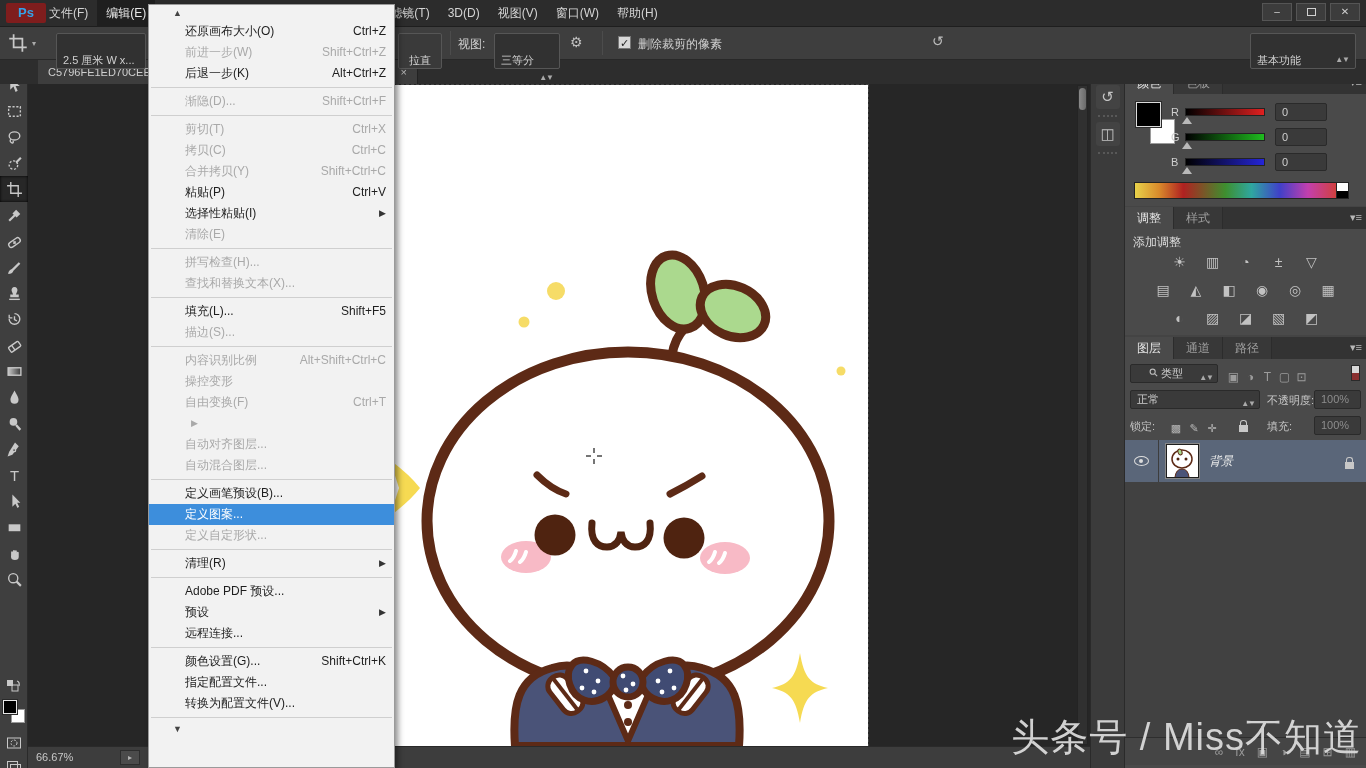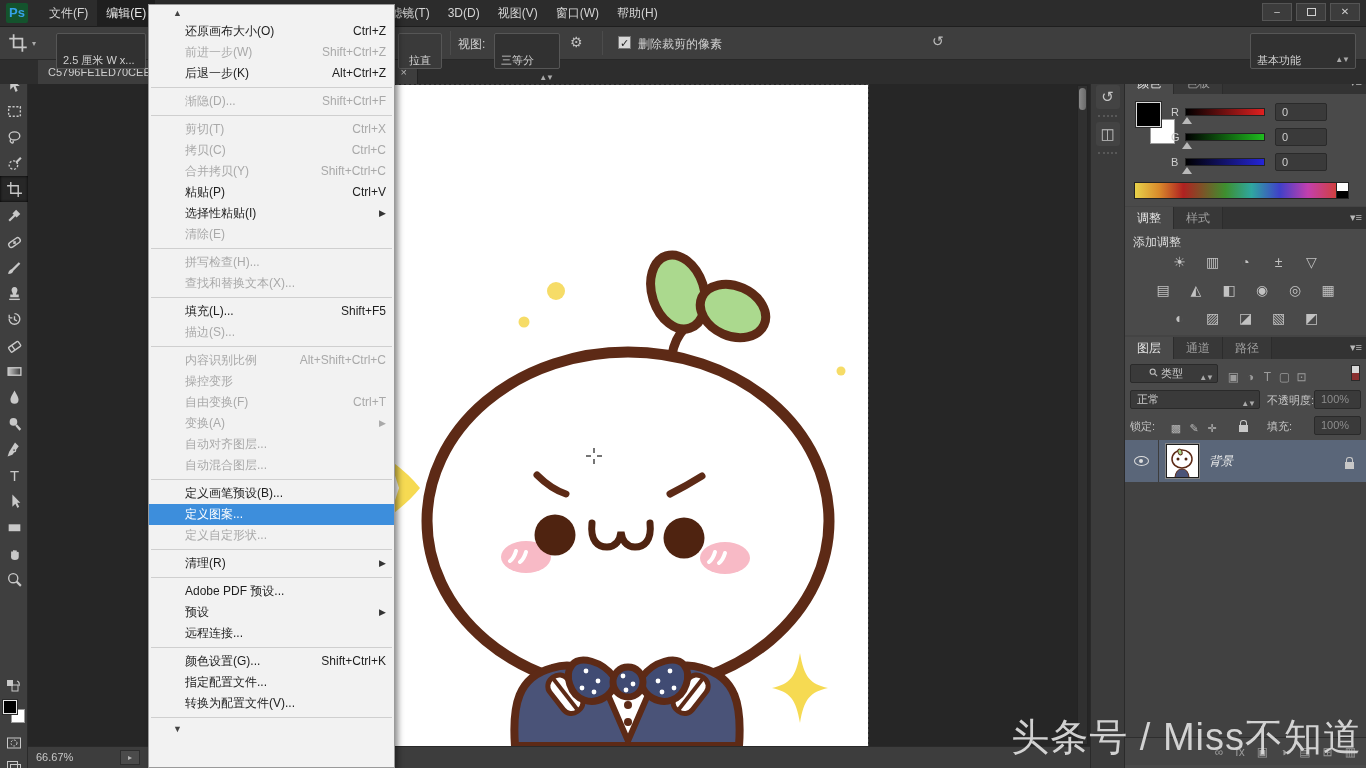--- a/index.html
+++ b/index.html
@@ -2,21 +2,21 @@
 <html><head>
 <meta charset="utf-8">
 <style>
   * { margin:0; padding:0; box-sizing:border-box; }
   html,body { width:1366px; height:768px; overflow:hidden; background:#262626;
     font-family:"Liberation Sans", sans-serif; -webkit-font-smoothing:antialiased; }
   .abs { position:absolute; }
   
   #menubar { position:absolute; left:0; top:0; width:1366px; height:27px;
     background:#2c2c2c; border-bottom:1px solid #1e1e1e; z-index:10; }
-  #ps-logo { position:absolute; left:6px; top:3px; width:22px; height:20px; background:#14532d;
+  #ps-logo { position:absolute; left:6px; top:3px; width:40px; height:20px; background:#7f1d1d;
     color:#35a2e8; font-weight:bold; font-size:13px; text-align:center; line-height:20px; border-radius:2px; }
   #menubar-items { position:absolute; left:40px; top:0; height:27px; display:flex; }
   .mb-item { height:27px; line-height:27px; padding:0 9px; color:#d4d4d4; font-size:12px; white-space:nowrap; }
   .mb-item.active { background:#1f1f1f; color:#e8e8e8; }
   #win-buttons { position:absolute; right:6px; top:3px; display:flex; gap:4px; }
   .win-btn { width:30px; height:18px; background:#3c3c3c; border:1px solid #555;
     color:#d0d0d0; font-size:10px; text-align:center; line-height:16px; }
   .restore-glyph { display:inline-block; width:9px; height:8px; border:1px solid #d0d0d0; position:relative; top:1px; }
   #optionsbar { position:absolute; left:0; top:27px; width:1366px; height:33px;
     background:#3e3e3e; border-bottom:1px solid #282828; z-index:10; color:#cfcfcf; font-size:12px; }
@@ -478,21 +478,20 @@
       <span class="mi-shortcut">Alt+Shift+Ctrl+C</span>
     </div>
     <div class="menu-item disabled">
       <span class="mi-label">操控变形</span>
     </div>
     <div class="menu-item disabled">
       <span class="mi-label">自由变换(F)</span>
       <span class="mi-shortcut">Ctrl+T</span>
     </div>
     <div class="menu-item disabled">
-      <span class="mi-label">变换(A)</span>
       <span class="mi-arrow">▶</span>
     </div>
     <div class="menu-item disabled">
       <span class="mi-label">自动对齐图层...</span>
     </div>
     <div class="menu-item disabled">
       <span class="mi-label">自动混合图层...</span>
     </div>
     <div class="menu-sep"></div>
     <div class="menu-item">

